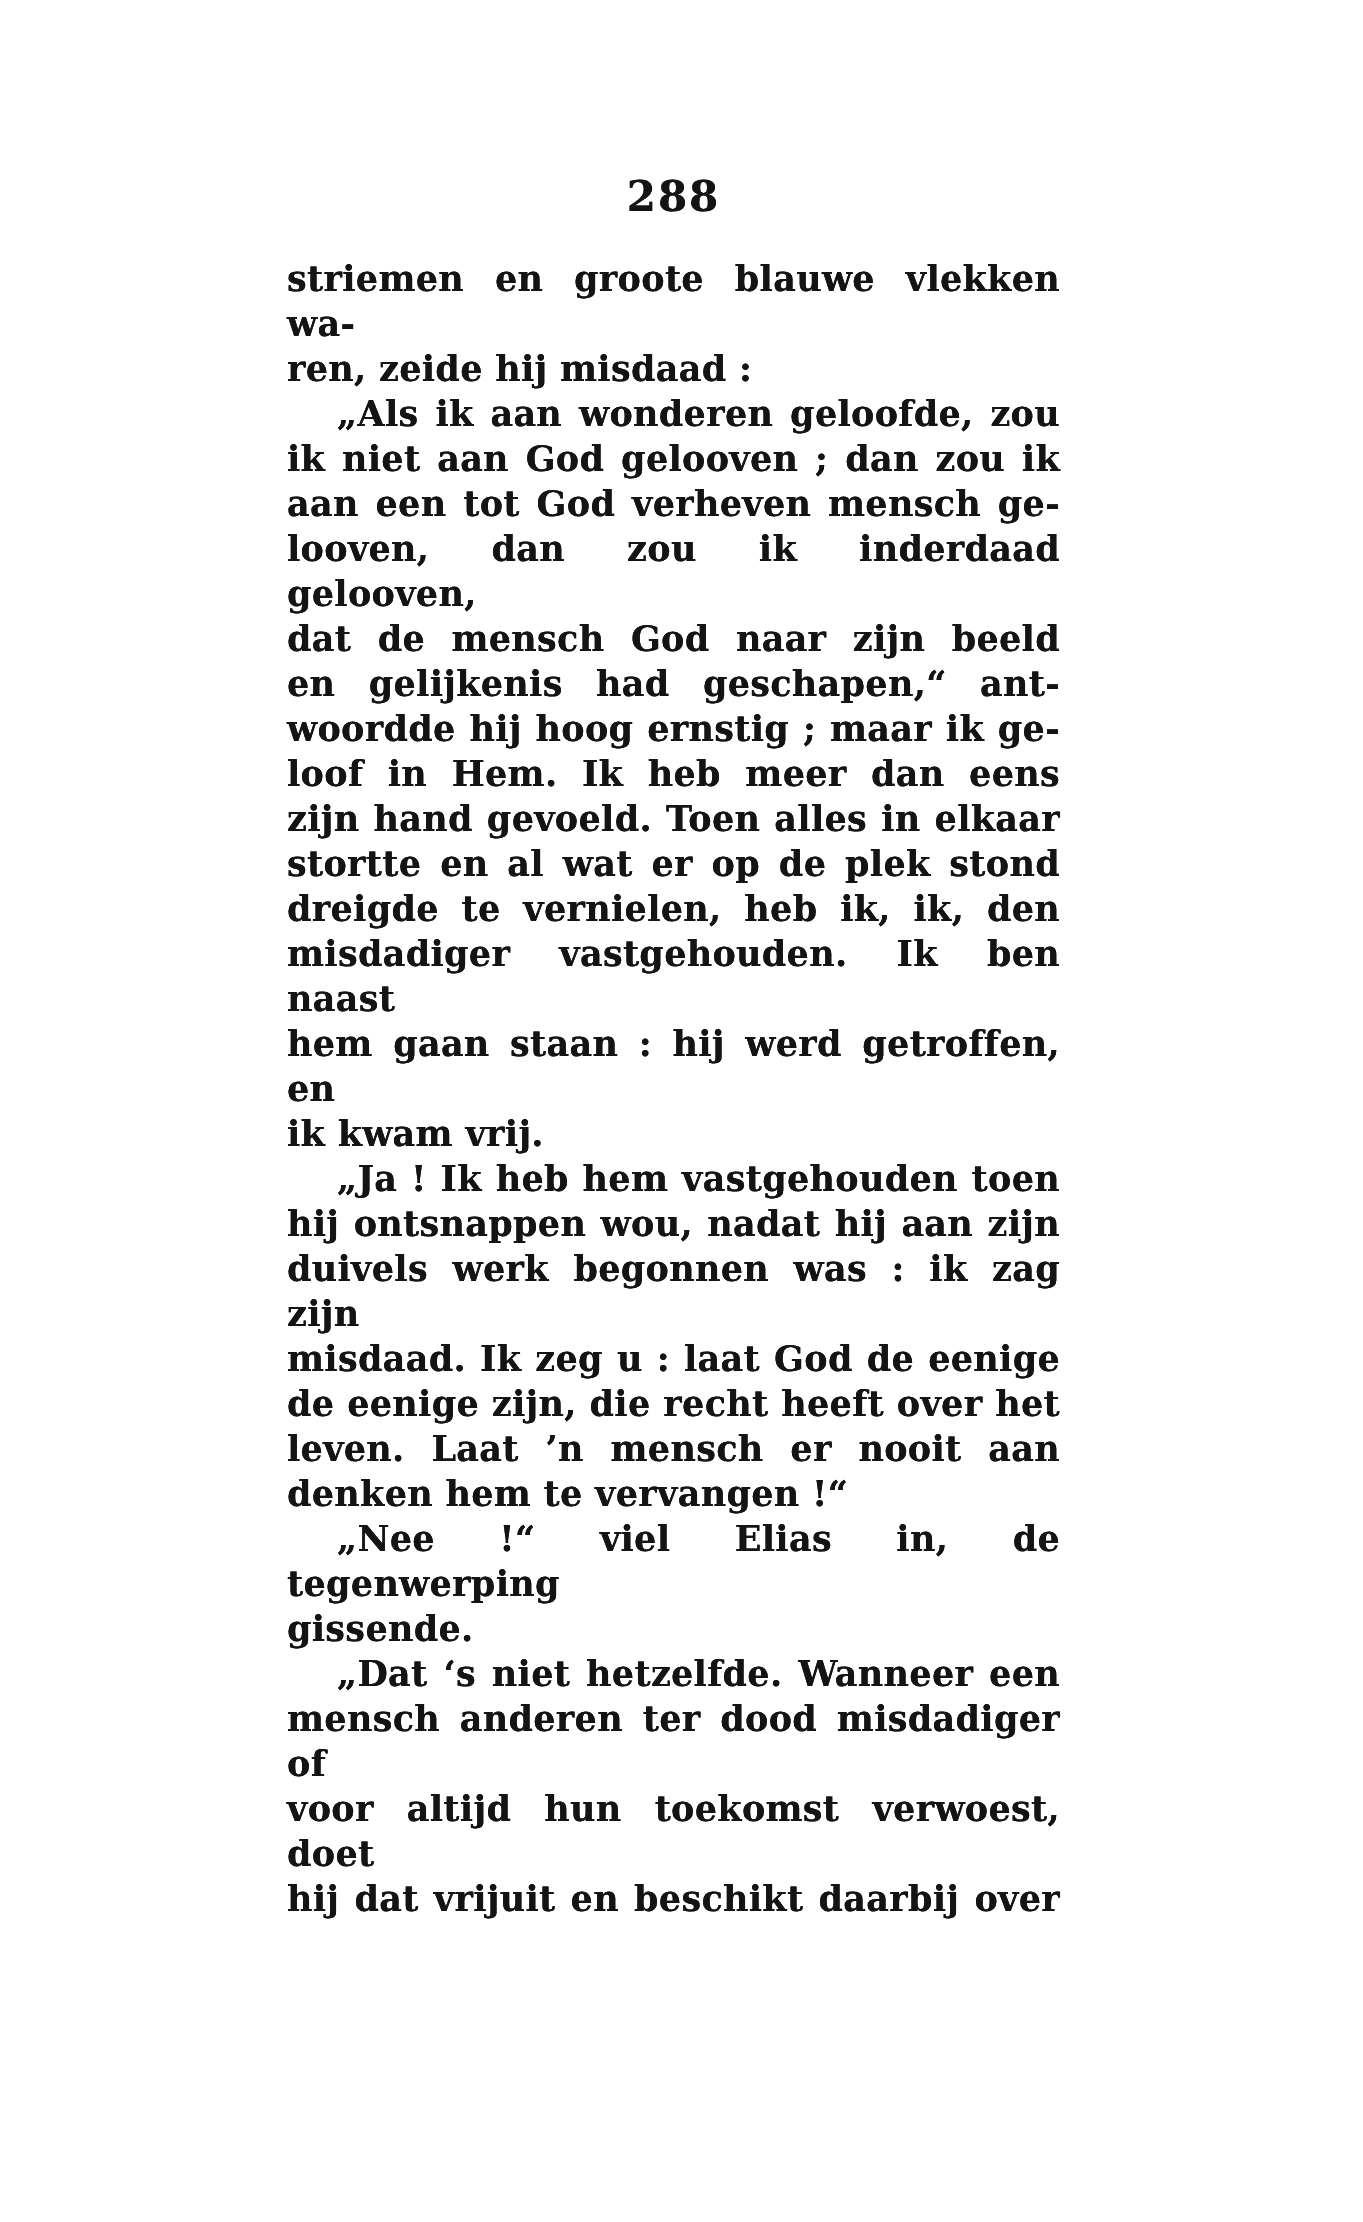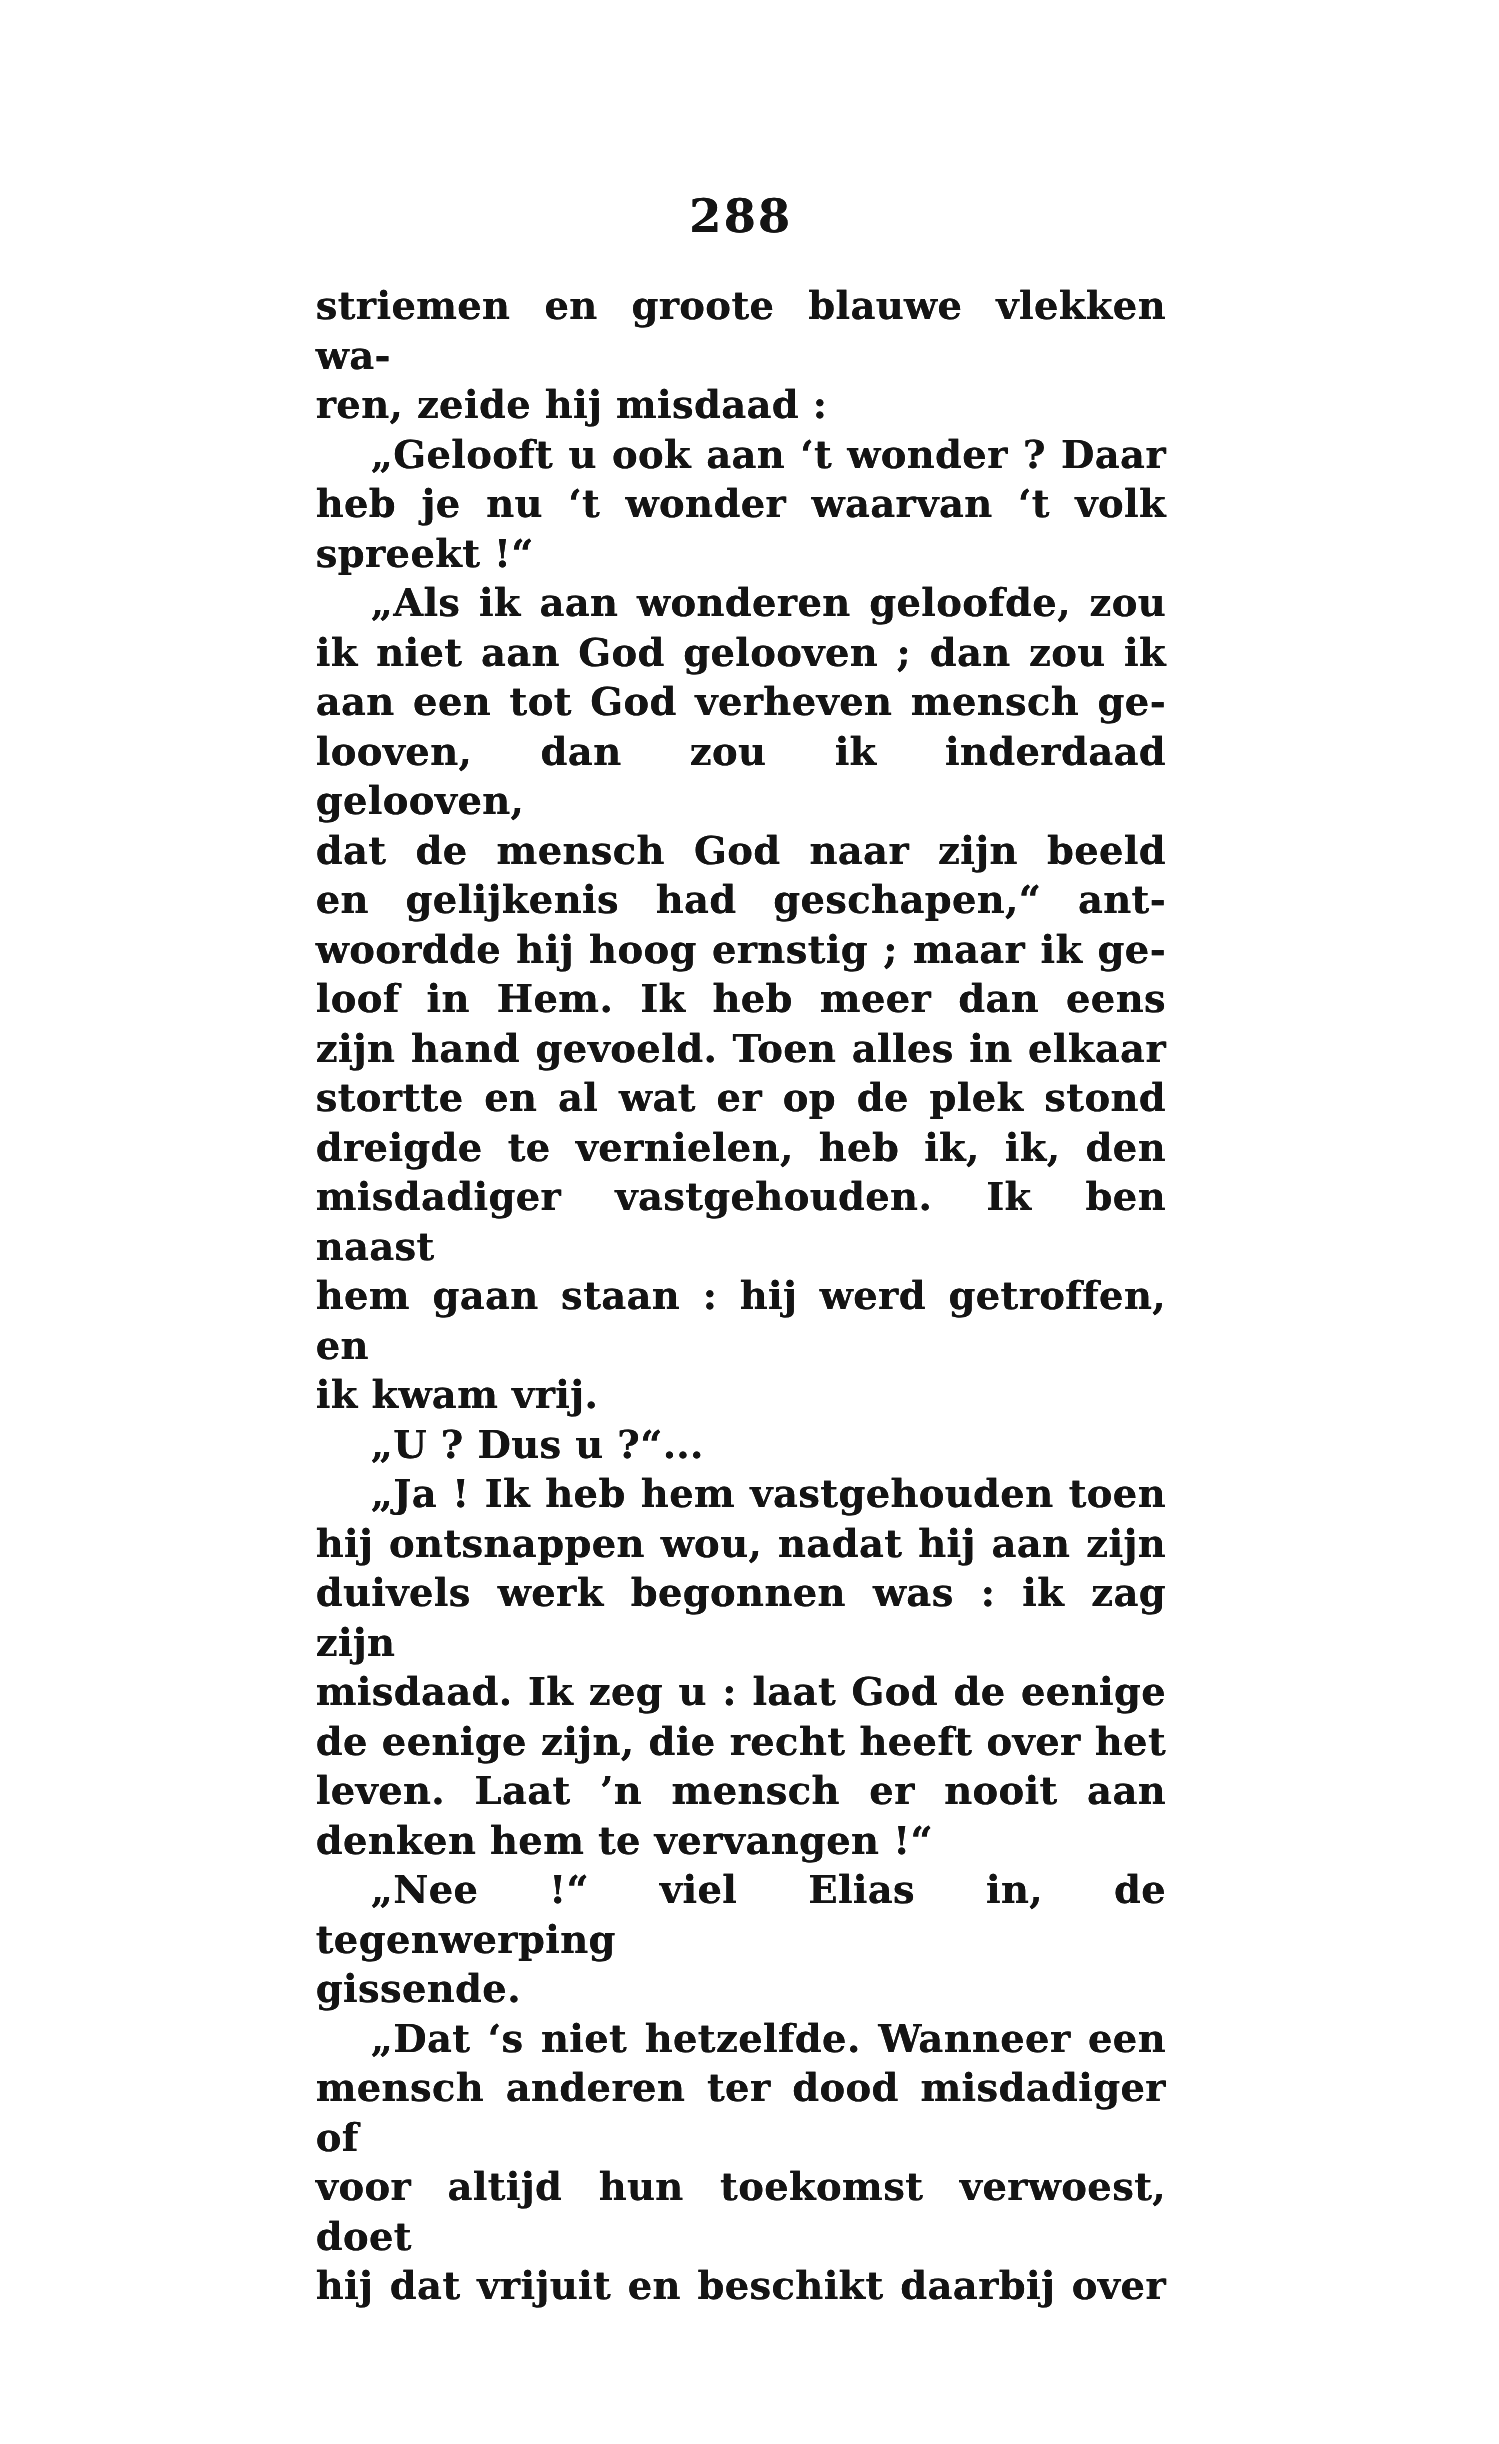--- a/index.html
+++ b/index.html
@@ -63,42 +63,34 @@
 <body>
 
 <div class="scan-page">
   <div class="page-number">288</div>
   <div class="text-block">
       <div class="paragraph">
         <div class="line">striemen en groote blauwe vlekken wa-</div>
         <div class="line unjust">ren, zeide hij misdaad :</div>
       </div>
       <div class="paragraph indent">
-        <div class="line">„Gelooft u ook aan ‘t wonder ? Daar</div>
-        <div class="line">heb je nu ‘t wonder waarvan ‘t volk</div>
-        <div class="line unjust">spreekt !“</div>
-      </div>
-      <div class="paragraph indent">
         <div class="line">„Als ik aan wonderen geloofde, zou</div>
         <div class="line">ik niet aan God gelooven ; dan zou ik</div>
         <div class="line">aan een tot God verheven mensch ge-</div>
         <div class="line">looven, dan zou ik inderdaad gelooven,</div>
         <div class="line">dat de mensch God naar zijn beeld</div>
         <div class="line">en gelijkenis had geschapen,“ ant-</div>
         <div class="line">woordde hij hoog ernstig ; maar ik ge-</div>
         <div class="line">loof in Hem. Ik heb meer dan eens</div>
         <div class="line">zijn hand gevoeld. Toen alles in elkaar</div>
         <div class="line">stortte en al wat er op de plek stond</div>
         <div class="line">dreigde te vernielen, heb ik, ik, den</div>
         <div class="line">misdadiger vastgehouden. Ik ben naast</div>
         <div class="line">hem gaan staan : hij werd getroffen, en</div>
         <div class="line unjust">ik kwam vrij.</div>
-      </div>
-      <div class="paragraph indent">
-        <div class="line unjust">„U ? Dus u ?“...</div>
       </div>
       <div class="paragraph indent">
         <div class="line">„Ja ! Ik heb hem vastgehouden toen</div>
         <div class="line">hij ontsnappen wou, nadat hij aan zijn</div>
         <div class="line">duivels werk begonnen was : ik zag zijn</div>
         <div class="line">misdaad. Ik zeg u : laat God de eenige</div>
         <div class="line">de eenige zijn, die recht heeft over het</div>
         <div class="line">leven. Laat ’n mensch er nooit aan</div>
         <div class="line unjust">denken hem te vervangen !“</div>
       </div>

